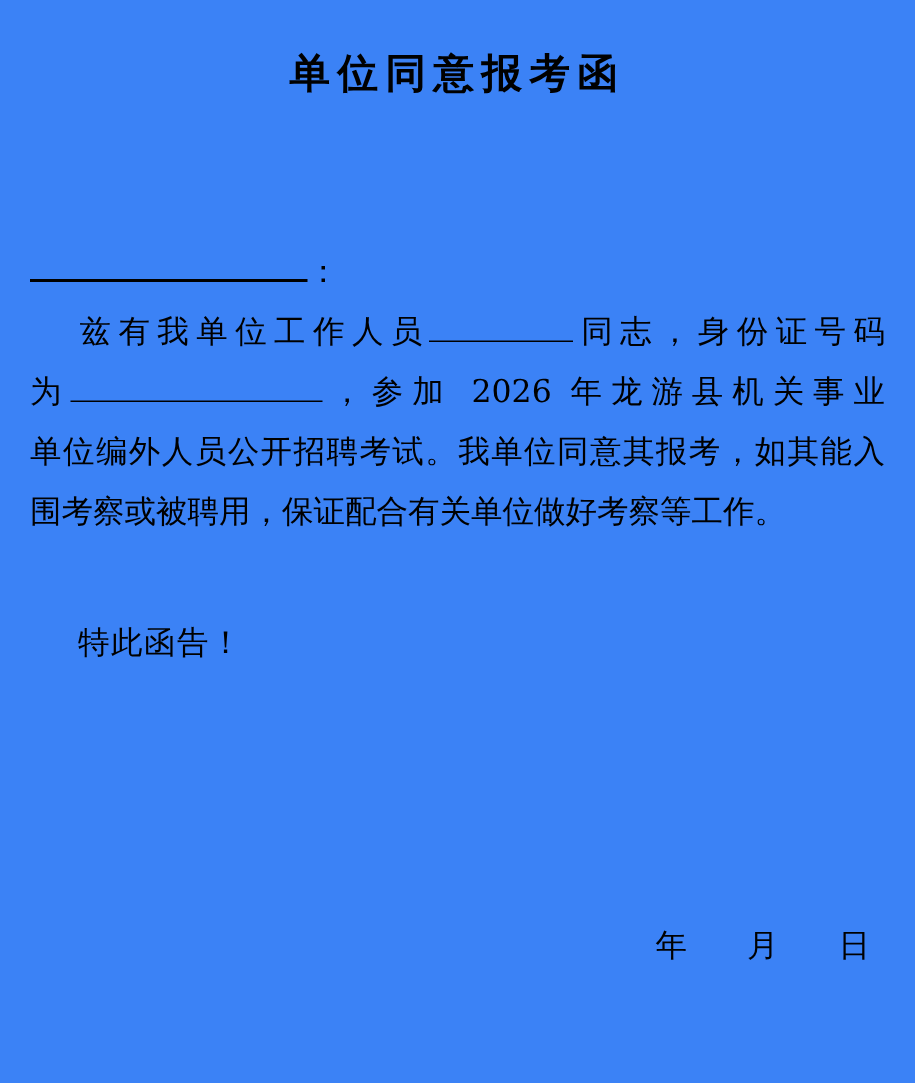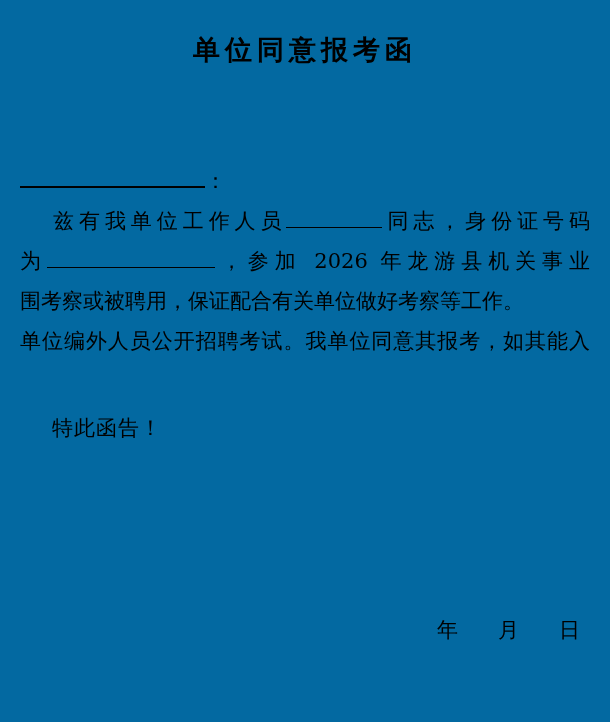--- a/index.html
+++ b/index.html
@@ -4,21 +4,21 @@
 <style>
   html, body {
     margin: 0;
     padding: 0;
     background: #ffffff;
   }
   .page {
     position: relative;
     width: 610px;
     height: 722px;
-    background: #0369a1;
+    background: #3b82f6;
     color: #000000;
     font-family: "DejaVu Serif", "Liberation Serif", serif;
     overflow: hidden;
   }
   .doc-title {
     position: absolute;
     top: 34px;
     left: 0;
     width: 610px;
     text-align: center;
@@ -106,25 +106,25 @@
     <span class="blank thick salutation-w"></span><span>：</span>
   </div>
 
   <div class="body-para">
     <div class="body-line first">
       <span>兹有我单位工作人员</span><span class="blank name-w"></span><span>同志，身份证号码</span>
     </div>
     <div class="body-line">
       <span>为</span><span class="blank id-w"></span><span>，参加 2026 年龙游县机关事业</span>
     </div>
+    <div class="body-line">
+      <span>单位编外人员公开招聘考试。我单位同意其报考，如其能入</span>
+    </div>
     <div class="body-line last">
       <span>围考察或被聘用，保证配合有关单位做好考察等工作。</span>
-    </div>
-    <div class="body-line">
-      <span>单位编外人员公开招聘考试。我单位同意其报考，如其能入</span>
     </div>
   </div>
 
   <div class="closing">特此函告！</div>
 
 
   <div class="date-line">
     <span>年</span>
     <span>月</span>
     <span>日</span>

